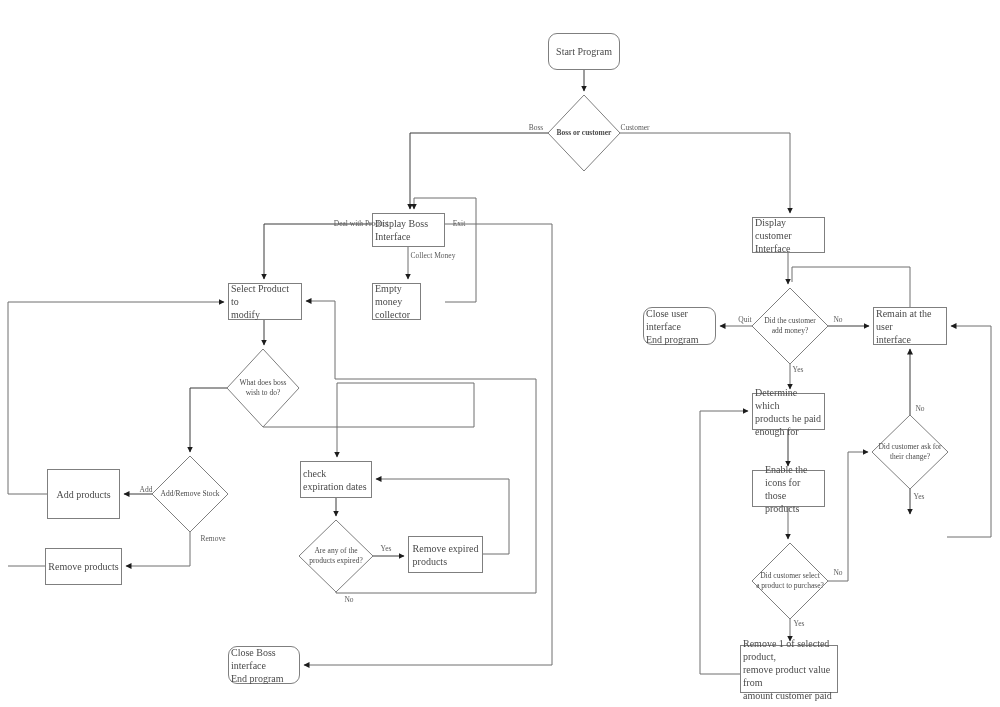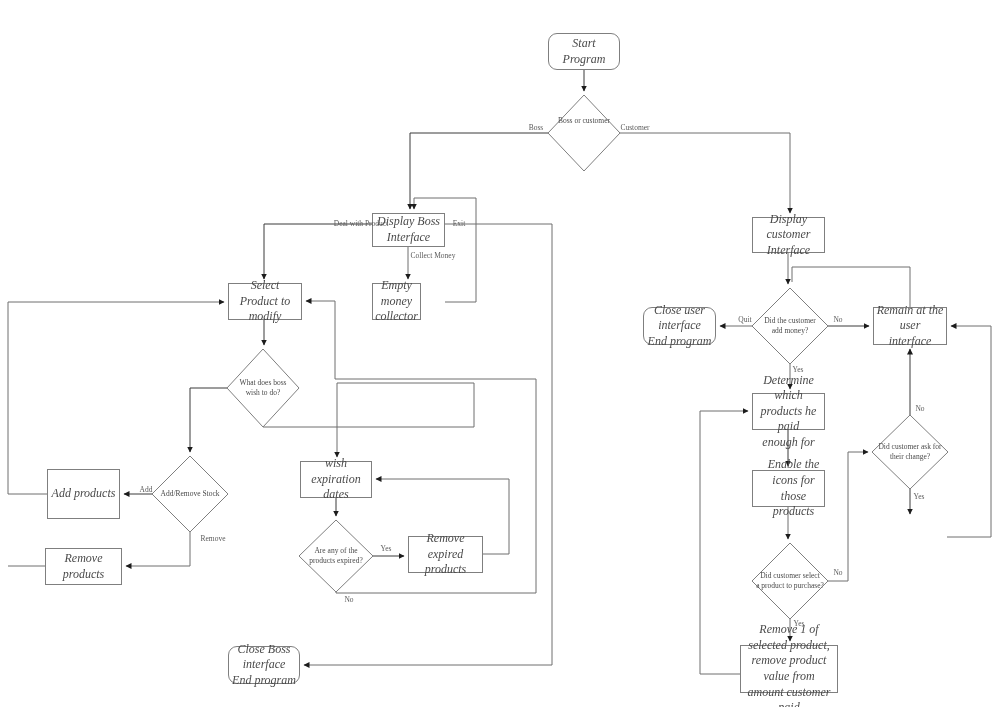--- a/index.html
+++ b/index.html
@@ -3,22 +3,22 @@
 <meta charset="utf-8">
 <style>
   html,body{margin:0;padding:0;background:#fff;}
   .canvas{position:relative;width:1000px;height:707px;background:#ffffff;overflow:hidden;
           font-family:"Liberation Serif","DejaVu Serif",serif;}
   svg.wires{position:absolute;left:0;top:0;width:1000px;height:707px;}
   .ln{fill:none;stroke:#6e6e6e;stroke-width:1;stroke-linejoin:round;}
   .ln.dk{stroke:#3a3a3a;}
   .diamond{fill:#ffffff;stroke:#7f7f7f;stroke-width:1;}
   .node{position:absolute;box-sizing:border-box;background:#fff;border:1px solid #7f7f7f;
-        display:flex;align-items:center;justify-content:center;text-align:center;
-        font-size:12px;line-height:1.3;color:#4a4a4a;white-space:pre-line;padding:2px;font-style:italic;}
+        display:flex;align-items:center;justify-content:center;text-align:left;
+        font-size:10px;line-height:1.3;color:#4a4a4a;white-space:pre-line;padding:2px;}
   .node.term{border-radius:9px;}
   .dlabel{position:absolute;transform:translate(-50%,-50%);text-align:center;
           font-size:7.5px;line-height:1.3;color:#4a4a4a;white-space:pre-line;width:86px;
           pointer-events:none;}
   .elabel{position:absolute;transform:translate(-50%,-50%);font-size:7.5px;color:#5a5a5a;
           white-space:nowrap;background:transparent;}
 </style>
 </head>
 <body>
 
@@ -72,41 +72,41 @@
     <polygon class="diamond" points="752,581 790,543 828,581 790,619"></polygon>
   </svg>
 
   <div class="node term" style="left:548px;top:33px;width:72px;height:37px;">Start Program</div>
   <div class="node" style="left:372px;top:213px;width:73px;height:34px;">Display Boss Interface</div>
   <div class="node" style="left:372px;top:283px;width:49px;height:37px;">Empty money collector</div>
   <div class="node" style="left:228px;top:283px;width:74px;height:37px;">Select Product to
 modify</div>
   <div class="node" style="left:47px;top:469px;width:73px;height:50px;">Add products</div>
   <div class="node" style="left:45px;top:548px;width:77px;height:37px;">Remove products</div>
-  <div class="node" style="left:300px;top:461px;width:72px;height:37px;">wish expiration dates</div>
+  <div class="node" style="left:300px;top:461px;width:72px;height:37px;">check expiration dates</div>
   <div class="node" style="left:408px;top:536px;width:75px;height:37px;">Remove expired
 products</div>
   <div class="node term" style="left:228px;top:646px;width:72px;height:38px;">Close Boss interface
 End program</div>
   <div class="node" style="left:752px;top:217px;width:73px;height:36px;">Display customer
 Interface</div>
   <div class="node term" style="left:643px;top:307px;width:73px;height:38px;">Close user interface
 End program</div>
   <div class="node" style="left:873px;top:307px;width:74px;height:38px;">Remain at the user
 interface</div>
   <div class="node" style="left:752px;top:393px;width:73px;height:37px;">Determine which
 products he paid
 enough for</div>
   <div class="node" style="left:752px;top:470px;width:73px;height:37px;padding-left:12px;">Enable the icons for
 those products</div>
   <div class="node" style="left:740px;top:645px;width:98px;height:48px;">Remove 1 of selected product,
 remove product value from
 amount customer paid</div>
 
-  <div class="dlabel" style="left:584px;top:121px;">Boss or customer</div>
+  <div class="dlabel" style="left:584px;top:133px;font-weight:bold;">Boss or customer</div>
   <div class="dlabel" style="left:263px;top:388px;">What does boss
 wish to do?</div>
   <div class="dlabel" style="left:190px;top:494px;">Add/Remove Stock</div>
   <div class="dlabel" style="left:336px;top:556px;">Are any of the
 products expired?</div>
   <div class="dlabel" style="left:790px;top:326px;">Did the customer
 add money?</div>
   <div class="dlabel" style="left:910px;top:452px;">Did customer ask for
 their change?</div>
   <div class="dlabel" style="left:790px;top:581px;">Did customer select

